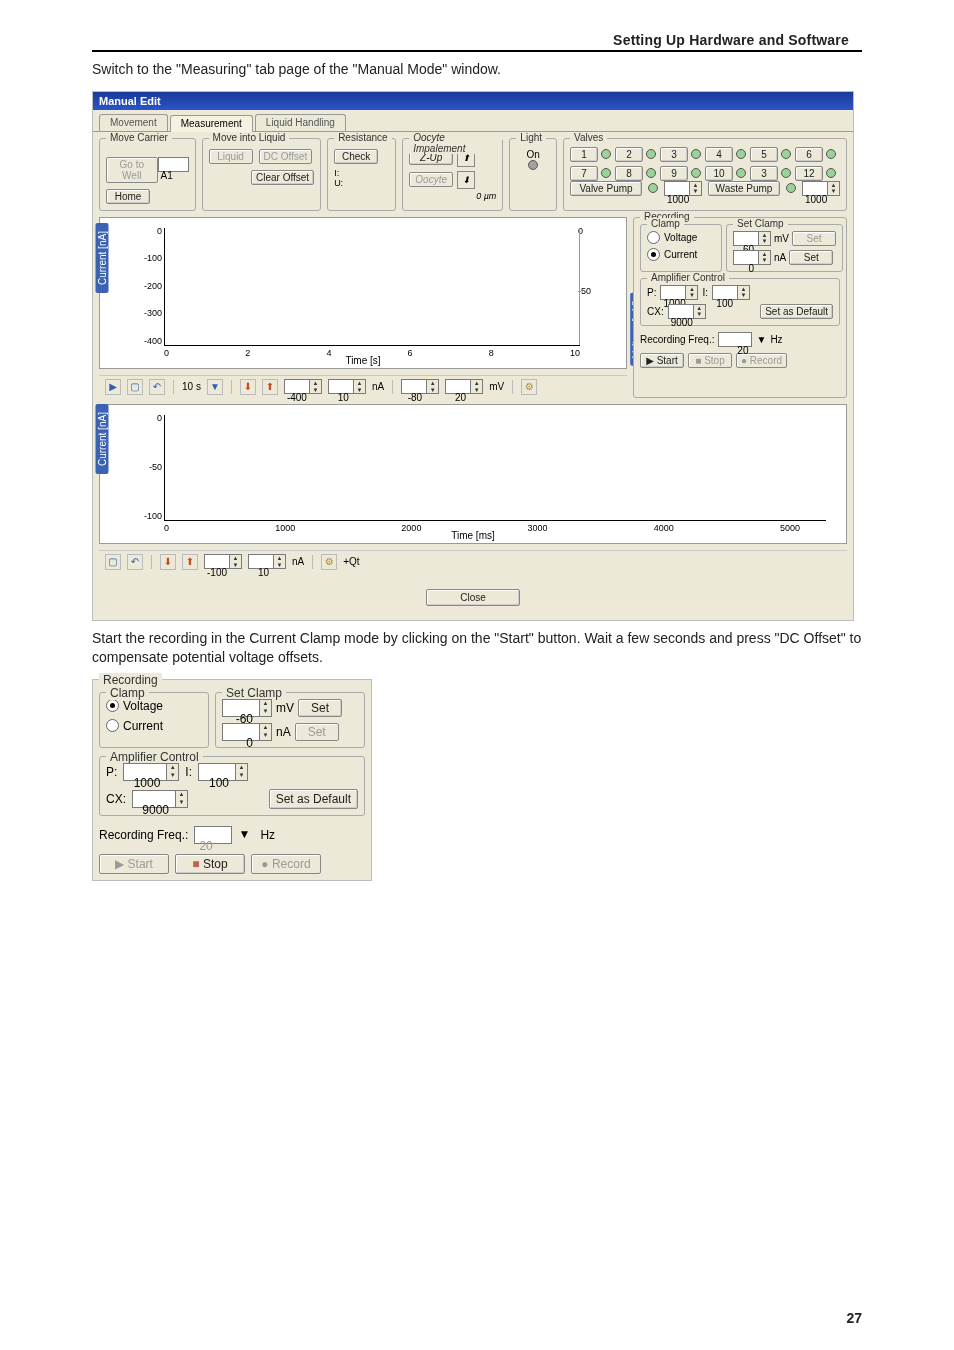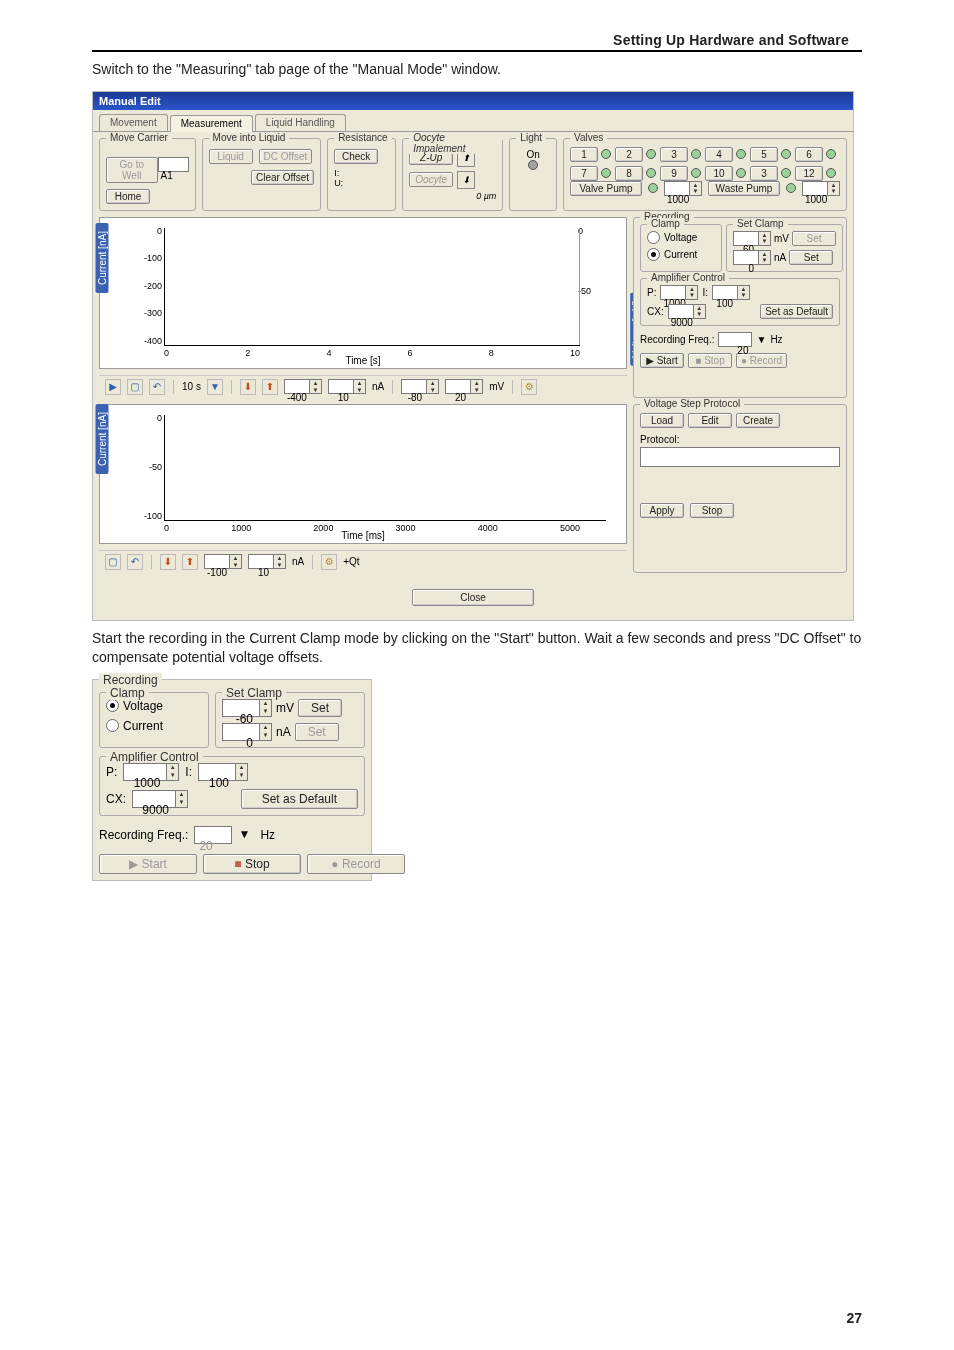--- a/index.html
+++ b/index.html
@@ -104,21 +104,21 @@
     font-size: 10px; color: #333;
   }
 
   .btn {
     display:inline-block;
     min-width: 56px;
     text-align:center;
     background:#ece9d8;
     border:1px solid #888;
     border-radius:2px;
-    padding: 2px 20px;
+    padding: 2px 6px;
     font-size:10px;
     color:#222;
     box-shadow: inset -1px -1px 0 #ccc, inset 1px 1px 0 #fff;
   }
   .btn.dis { color:#9a9a9a; box-shadow: inset 1px 1px 0 #fff; }
   .btn.sm { min-width: 34px; padding: 1px 4px; }
   .btn.tiny { min-width: 18px; padding: 0 3px; }
   .inp {
     display:inline-block;
     width: 38px;
@@ -529,34 +529,20 @@
             <span class="inp"><span>10</span><span class="spin">
                   <span>▲</span>
                   <span>▼</span>
                 </span></span>
             <span>nA</span>
             <span class="sep"></span>
             <span class="ico" style="color:#b48a2a;">⚙</span>
             <span>+Qt</span>
           </div>
         </div>
-        <div class="fs" style="width:200px;">
-          <span class="legend">Voltage Step Protocol</span>
-          <div style="display:flex; gap:4px;margin-top:2px;">
-            <span class="btn sm">Load</span>
-            <span class="btn sm">Edit</span>
-            <span class="btn sm">Create</span>
-          </div>
-          <div style="margin-top:6px;">Protocol:</div>
-          <div style="height:18px;border:1px solid #7a7a7a;background:#fff;margin-top:2px;"></div>
-          <div style="display:flex;gap:6px;margin-top:36px;">
-            <span class="btn sm">Apply</span>
-            <span class="btn sm">Stop</span>
-          </div>
-        </div>
       </div>
 
       <div class="close-row">
           <span class="btn" style="min-width:80px;">Close</span>
         </div>
     </div>
   </div>
 
   <div class="para">Start the recording in the Current Clamp mode by clicking on the "Start" button. Wait a few seconds and press "DC Offset" to compensate potential voltage offsets.</div>
 

